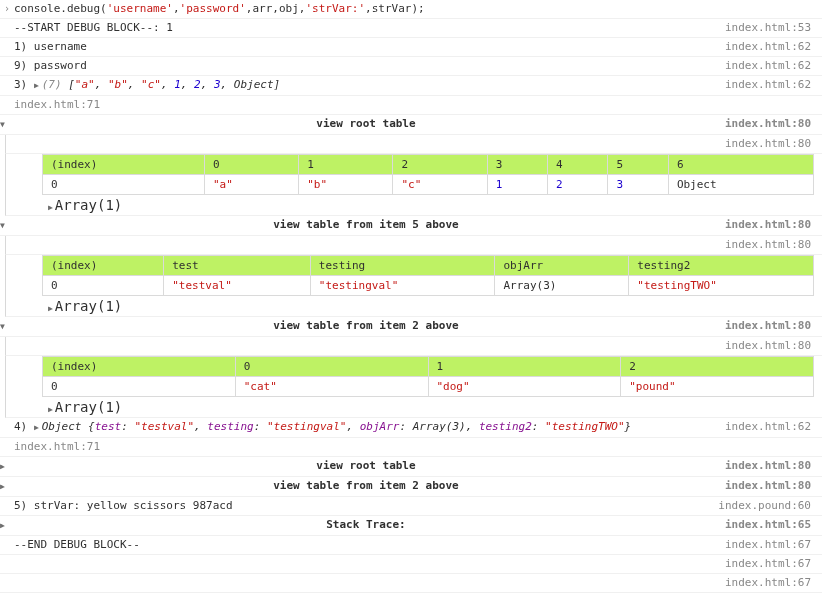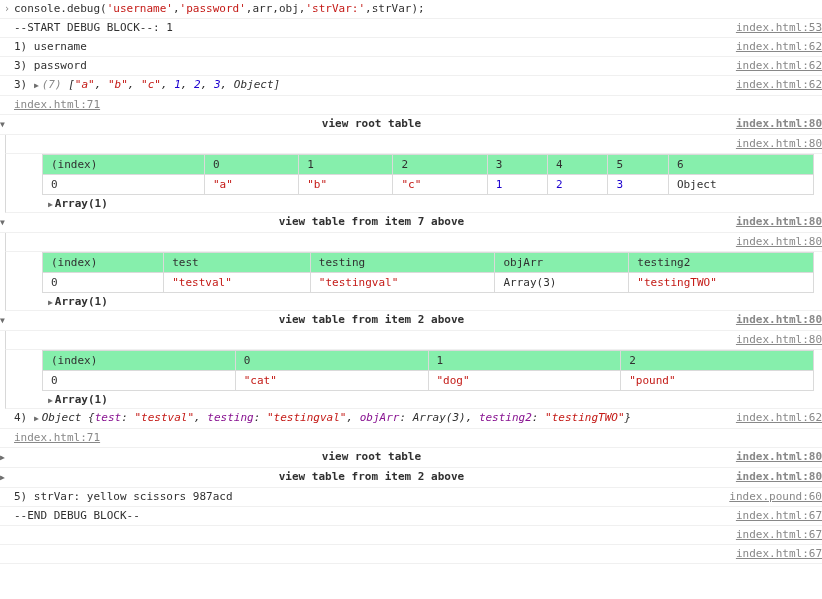--- a/index.html
+++ b/index.html
@@ -14,21 +14,21 @@
   .row {
     display: flex;
     align-items: flex-start;
     border-bottom: 1px solid #f0f0f0;
     min-height: 18px;
     padding: 1px 0;
   }
   .gut { width: 14px; flex: 0 0 14px; text-align: center; color:#888; font-size:10px; line-height:16px;}
   .arrow { width: 12px; flex:0 0 12px; color:#6e6e6e; font-size:9px; line-height:16px; cursor:pointer;}
   .content { flex: 1 1 auto; padding-right: 5px; line-height:16px; overflow:hidden;}
-  .src { flex: 0 0 auto; color:#888; text-decoration: underline; padding-right: 0; line-height:16px; cursor:pointer;}
+  .src { flex: 0 0 auto; color:#888; padding-right: 11px; line-height:16px; cursor:pointer;}
   .bold { font-weight: bold; text-align: center; }
   .str { color: #c41a16; }
   .num { color: #1c00cf; }
   .key { color: #881391; font-style: italic;}
   .fn  { color: #303030; }
   .dim { color:#888; font-style: italic;}
   .italic { font-style: italic; }
   .pipe { border-left: 1px solid #d8d8d8; margin-left: 5px; }
   table.data {
     border-collapse: collapse;
@@ -37,24 +37,24 @@
     margin-right: 8px;
     background:#fff;
   }
   table.data th, table.data td {
     border: 1px solid #dadada;
     padding: 3px 8px;
     text-align: left;
     font-weight: normal;
     font-size: 11px;
   }
-  table.data th { background: #86efac; }
+  table.data th { background: #bef264; }
   .triangle-right::before { content:"▶"; font-size:8px; color:#6e6e6e; margin-right:3px;}
   .triangle-down::before { content:"▼"; font-size:8px; color:#6e6e6e; margin-right:3px;}
-  .arrpost { padding-left:42px; font-size:11px; color:#303030; padding-top:2px; padding-bottom:2px;font-weight:bold;}
+  .arrpost { padding-left:42px; font-size:14px; color:#303030; padding-top:2px; padding-bottom:2px;}
   .arrpost .triangle-right::before{ margin-right:2px;}
   .wrap { position:relative;}
 </style>
 </head>
 <body>
 
 <div class="wrap">
 
 <div class="row">
   <div class="gut">›</div>
@@ -70,21 +70,21 @@
 </div>
 
 <div class="row">
   <div class="gut"></div>
   <div class="content">1)  username</div>
   <div class="src">index.html:62</div>
 </div>
 
 <div class="row">
   <div class="gut"></div>
-  <div class="content">3)  password</div>
+  <div class="content">9)  password</div>
   <div class="src">index.html:62</div>
 </div>
 
 <div class="row">
   <div class="gut"></div>
   <div class="content">
     <span>3)  </span><span class="triangle-right"></span><span class="dim">(7)</span><span class="italic"> [<span class="str">"a"</span>, <span class="str">"b"</span>, <span class="str">"c"</span>, <span class="num">1</span>, <span class="num">2</span>, <span class="num">3</span>, Object]</span>
   </div>
   <div class="src">index.html:62</div>
 </div>
@@ -126,21 +126,21 @@
     <td class="num">3</td>
     <td>Object</td>
   </tr>
 </tbody>
       </table>
 <div class="arrpost"><span class="triangle-right"></span><span>Array(1)</span></div>
 </div>
 
 <div class="row">
   <div class="arrow triangle-down"></div>
-  <div class="content bold">view table from item 7 above</div>
+  <div class="content bold">view table from item 5 above</div>
   <div class="src bold">index.html:80</div>
 </div>
 <div class="row pipe">
   <div class="content"></div>
   <div class="src">index.html:80</div>
 </div>
 <div class="pipe" style="border-bottom:1px solid #f0f0f0">
 <table class="data">
   <tbody>
           <tr>
@@ -215,20 +215,25 @@
   <div class="content bold">view table from item 2 above</div>
   <div class="src bold">index.html:80</div>
 </div>
 
 <div class="row">
   <div class="gut"></div>
   <div class="content">5)  strVar: yellow scissors 987acd</div>
   <div class="src">index.pound:60</div>
 </div>
 
+<div class="row">
+  <div class="arrow triangle-right"></div>
+  <div class="content bold">Stack Trace:</div>
+  <div class="src bold">index.html:65</div>
+</div>
 
 
 <div class="row">
   <div class="gut"></div>
   <div class="content">--END DEBUG BLOCK--</div>
   <div class="src">index.html:67</div>
 </div>
 
 <div class="row">
   <div class="gut"></div>

